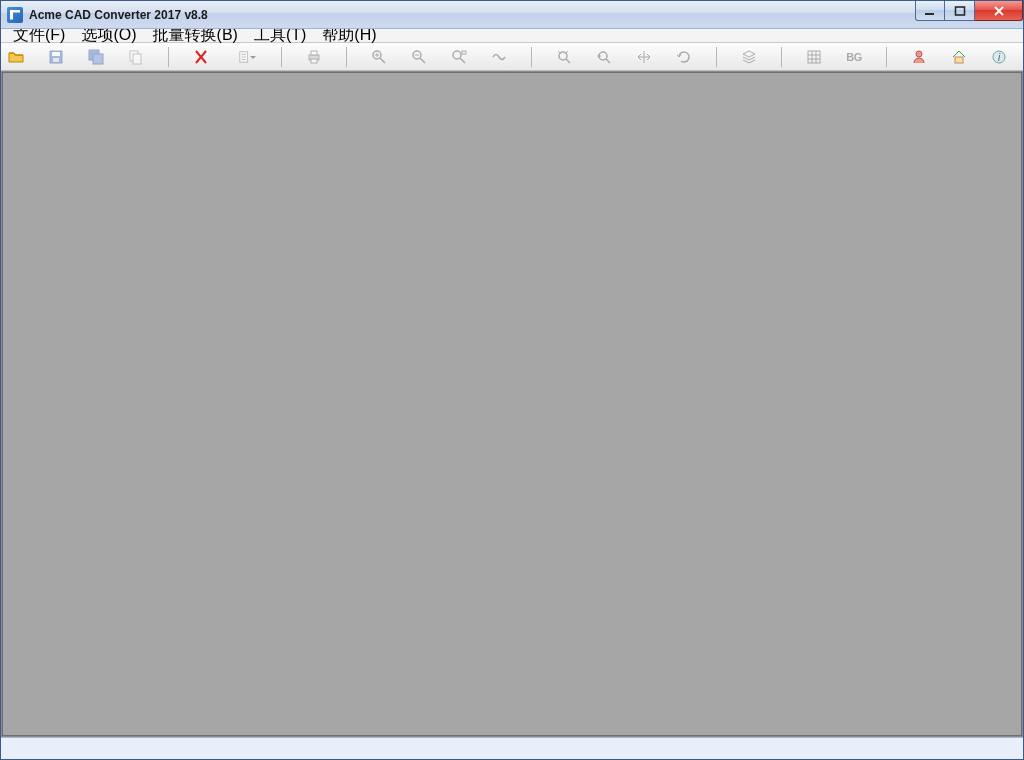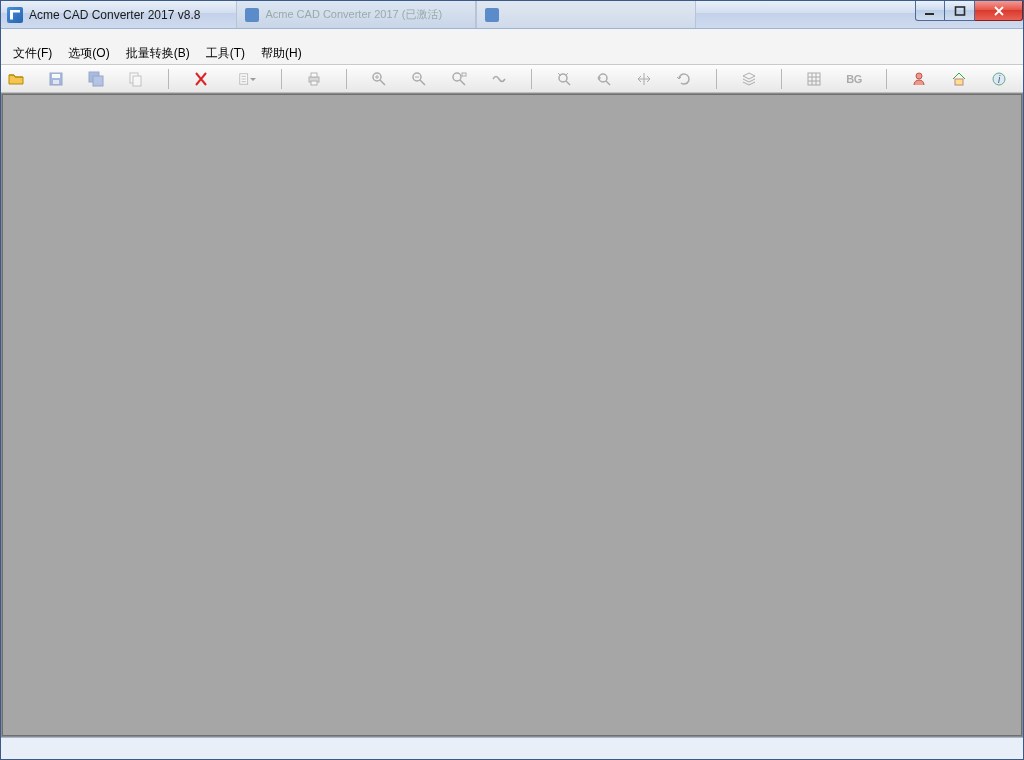--- a/index.html
+++ b/index.html
@@ -2,40 +2,40 @@
 <html><head>
 <meta charset="utf-8">
 <style>
 * { margin: 0; padding: 0; box-sizing: border-box; font-family: "Microsoft YaHei", "Segoe UI", Tahoma, sans-serif; }
 body { width: 1024px; height: 760px; background: #d4dae6; overflow: hidden; }
 
 .window { width: 1024px; height: 760px; border: 1px solid #3a5a8a; display: flex; flex-direction: column; background: #fff; }
 
 
 .titlebar { height: 28px; display: flex; align-items: center; background: linear-gradient(to bottom, #e9eff8 0%, #d3deef 45%, #c3d2ea 46%, #cfdaee 100%); border-bottom: 1px solid #9fb4d4; position: relative; }
-.title-left { display: flex; align-items: center; gap: 6px; padding: 0 6px; height: 100%; }
+.title-left { display: flex; align-items: center; gap: 6px; padding: 0 6px; height: 100%; font-weight: bold; }
 .app-icon { width: 16px; height: 16px; background: linear-gradient(135deg,#4a90d9,#2563b0); border-radius: 2px; position: relative; }
 .app-icon::after { content:""; position:absolute; inset:3px; background:#fff; clip-path: polygon(0 0,100% 0,100% 30%,30% 30%,30% 100%,0 100%); }
 .app-title { font-size: 12px; color: #1a1a1a; white-space: nowrap; }
 
 .taskbar-tabs { display: flex; align-items: stretch; margin-left: 30px; height: 100%; }
 .tab { width: 240px; border-left: 1px solid #b6c3d9; border-right: 1px solid #b6c3d9; display: flex; align-items: center; padding: 0 8px; gap: 6px; font-size: 11px; color: #666; background: linear-gradient(to bottom,#dde6f2,#c8d5e8); }
 .tab .tab-icon { width: 14px; height: 14px; background:#5b8bc9; border-radius:2px; }
 .tab.ghost { color:#9aa; }
 .tab.ghost2 { width: 220px; background: linear-gradient(to bottom,#e0e7f1,#cfdaea); }
 
 .win-controls { position: absolute; right: 0; top: 0; display: flex; height: 20px; }
 .win-btn { width: 30px; height: 20px; border: 1px solid #4f6a95; border-top: none; display: flex; align-items: center; justify-content: center; font-size: 10px; color: #2b2b2b; background: linear-gradient(to bottom,#eaf1fb 0%,#cfddf0 45%,#b9cde8 46%,#d0ddee 100%); }
 .win-btn + .win-btn { border-left: none; }
 .win-btn.min { border-bottom-left-radius: 3px; }
 .win-btn.close { width: 48px; background: linear-gradient(to bottom,#f39a93 0%,#e7584d 45%,#d9372a 46%,#e76256 100%); color:#fff; border-color:#8f1e14; border-bottom-right-radius: 3px; }
 .win-btn svg { width: 12px; height: 10px; }
 
 
-.menubar { height: 36px; background: #f4f4f4; border-bottom: 1px solid #c9c9c9; display: flex; align-items: flex-end; padding: 0 4px; font-size: 12px; color: #000; }
+.menubar { height: 14px; background: #f4f4f4; border-bottom: 1px solid #c9c9c9; display: flex; align-items: center; padding: 0 4px; font-size: 16px; color: #000; }
 .menu-item { padding: 2px 8px; cursor: default; }
 
 
 .toolbar { height: 28px; background: linear-gradient(to bottom,#fdfdfd,#e8e8e8); border-bottom: 1px solid #bfbfbf; display: flex; align-items: center; padding: 0 4px; gap: 18px; }
 .tb-btn { width: 22px; height: 22px; display: flex; align-items: center; justify-content: center; border: 1px solid transparent; border-radius: 2px; }
 .tb-btn.disabled { opacity: .45; }
 .tb-sep { width: 1px; height: 20px; background: #b7b7b7; margin: 0 3px; }
 .tb-btn.dropdown { width: 30px; position: relative; }
 .tb-btn.dropdown::after { content:""; position:absolute; right:3px; top:9px; border:3px solid transparent; border-top-color:#333; }
 .tb-bg { font: bold 11px Arial; color:#555; letter-spacing:-0.5px; }
@@ -53,30 +53,20 @@
 </head>
 <body>
 
 <div class="window">
 
   <div class="titlebar">
     <div class="title-left">
       <span class="app-icon"></span>
       <span class="app-title">Acme CAD Converter 2017 v8.8</span>
     </div>
-    <div class="taskbar-tabs">
-      <div class="tab ghost">
-        <span class="tab-icon"></span>
-        <span>Acme CAD Converter 2017 (已激活)</span>
-      </div>
-      <div class="tab ghost ghost2">
-        <span class="tab-icon"></span>
-        <span></span>
-      </div>
-    </div>
     <div class="win-controls">
       <div class="win-btn min">
         <svg viewBox="0 0 12 10">
             <rect x="1" y="7" width="9" height="2" fill="#2b2b2b"></rect>
           </svg>
       </div>
       <div class="win-btn">
         <svg viewBox="0 0 12 10">
             <rect x="1.5" y="1" width="9" height="8" fill="none" stroke="#2b2b2b" stroke-width="1.6"></rect>
           </svg>

